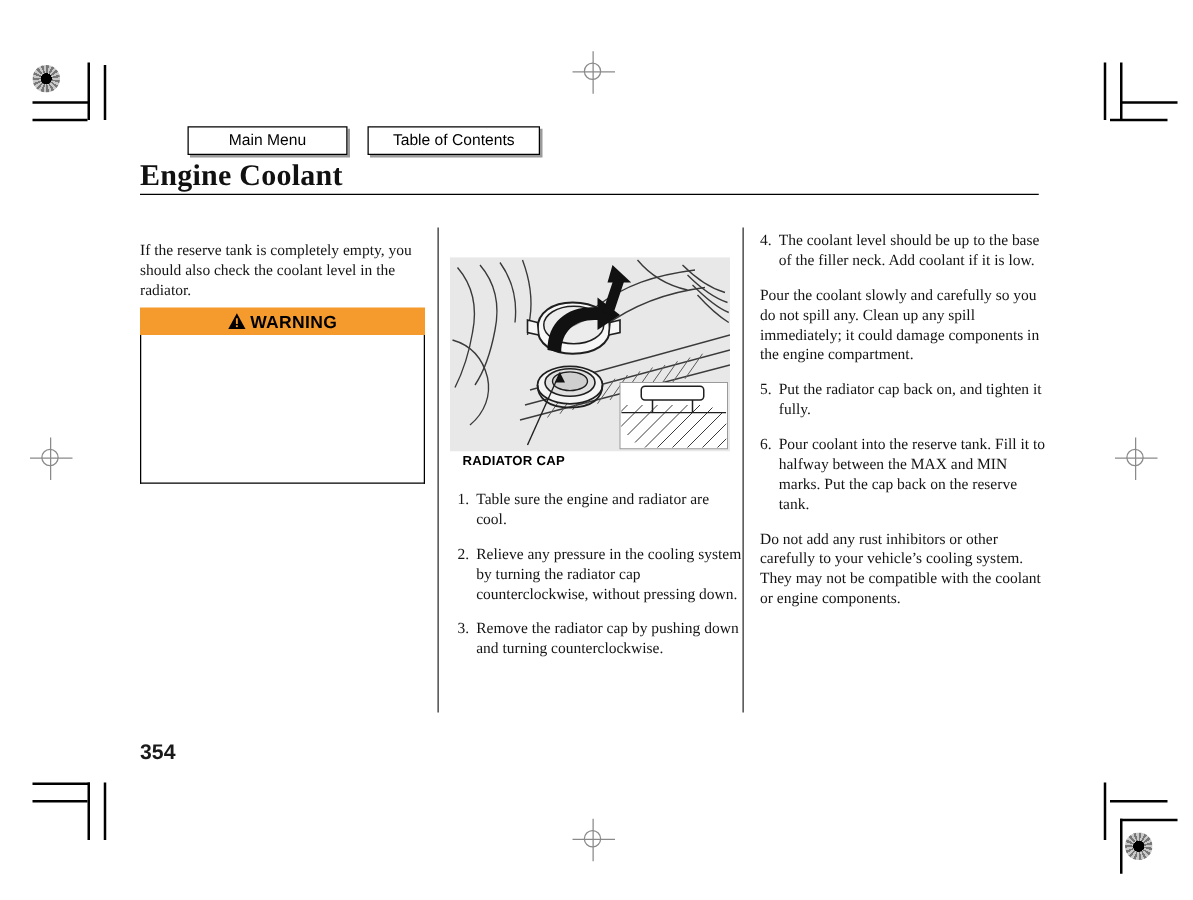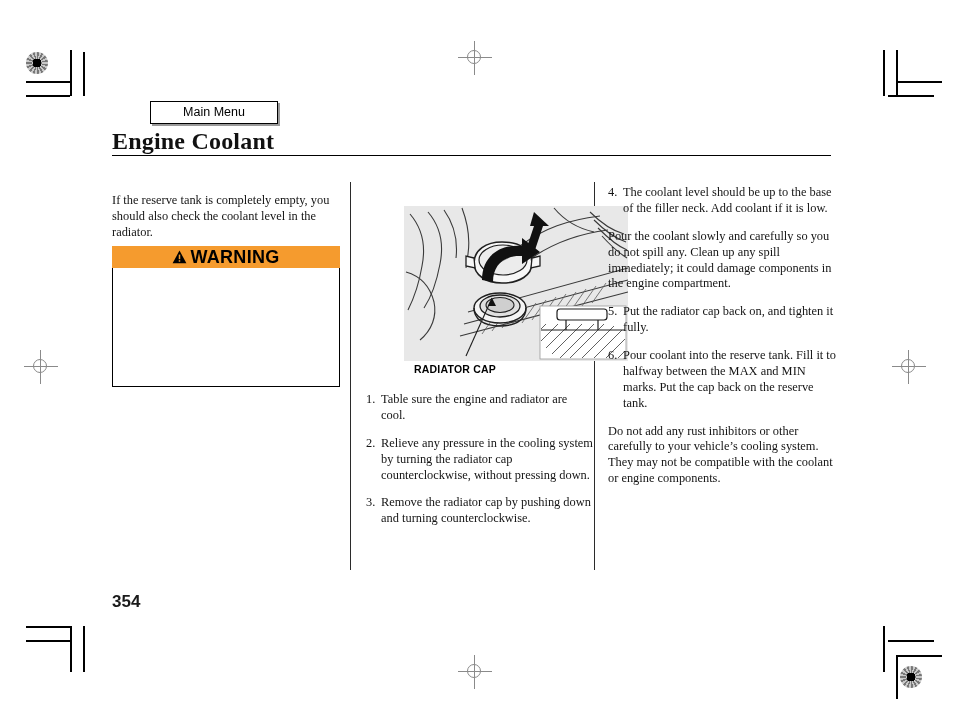--- a/index.html
+++ b/index.html
@@ -62,30 +62,30 @@
   .vrule{position:absolute;top:182px;width:1px;height:388px;background:#2b2b2b;}
   .vrule.v1{left:350px;}
   .vrule.v2{left:594px;}
 
   
   .warnbox{position:absolute;left:112px;top:246px;width:228px;}
   .warn-head{
     background:#F59B2E;height:22px;
     display:flex;align-items:center;justify-content:center;gap:3px;
     font-family:"Liberation Sans", sans-serif;
-    font-weight:bold;font-size:18px;color:#000;letter-spacing:.3px;
+    font-weight:bold;font-size:14px;color:#000;letter-spacing:.3px;
   }
   .warn-head svg{display:block;}
   .warn-body{
     border:1.4px solid #000;border-top:none;
     height:119px;background:#fff;box-sizing:border-box;
   }
 
   
-  .figure{position:absolute;left:360px;top:206px;width:210px;height:178px;margin-left:44px;}
+  .figure{position:absolute;left:360px;top:206px;width:210px;height:178px;}
   .fig-img{position:absolute;left:0;top:0;width:224px;height:155px;background:#e8e8e8;overflow:hidden;}
   .fig-caption{
     position:absolute;left:10px;top:157px;
     font-family:"Liberation Sans", sans-serif;
     font-weight:bold;font-size:10.5px;color:#000;letter-spacing:.2px;
   }
 
   
   .item{display:flex;margin-bottom:12px;}
   .item .num{width:15px;flex:0 0 15px;}
@@ -143,20 +143,21 @@
       <div class="ring"></div>
   </div>
   <div class="crosshair" style="left:892px;top:350px;">
     <div class="v"></div>
       <div class="h"></div>
       <div class="ring"></div>
   </div>
 
   <div class="navbar">
     <div class="navbtn main">Main Menu</div>
+    <div class="navbtn toc">Table of Contents</div>
   </div>
 
   <div class="title">Engine Coolant</div>
   <div class="title-rule"></div>
 
   <div class="vrule v1"></div>
   <div class="vrule v2"></div>
 
   <div class="col col-left">
     <p>If the reserve tank is completely empty, you should also check the coolant level in the radiator.</p>

